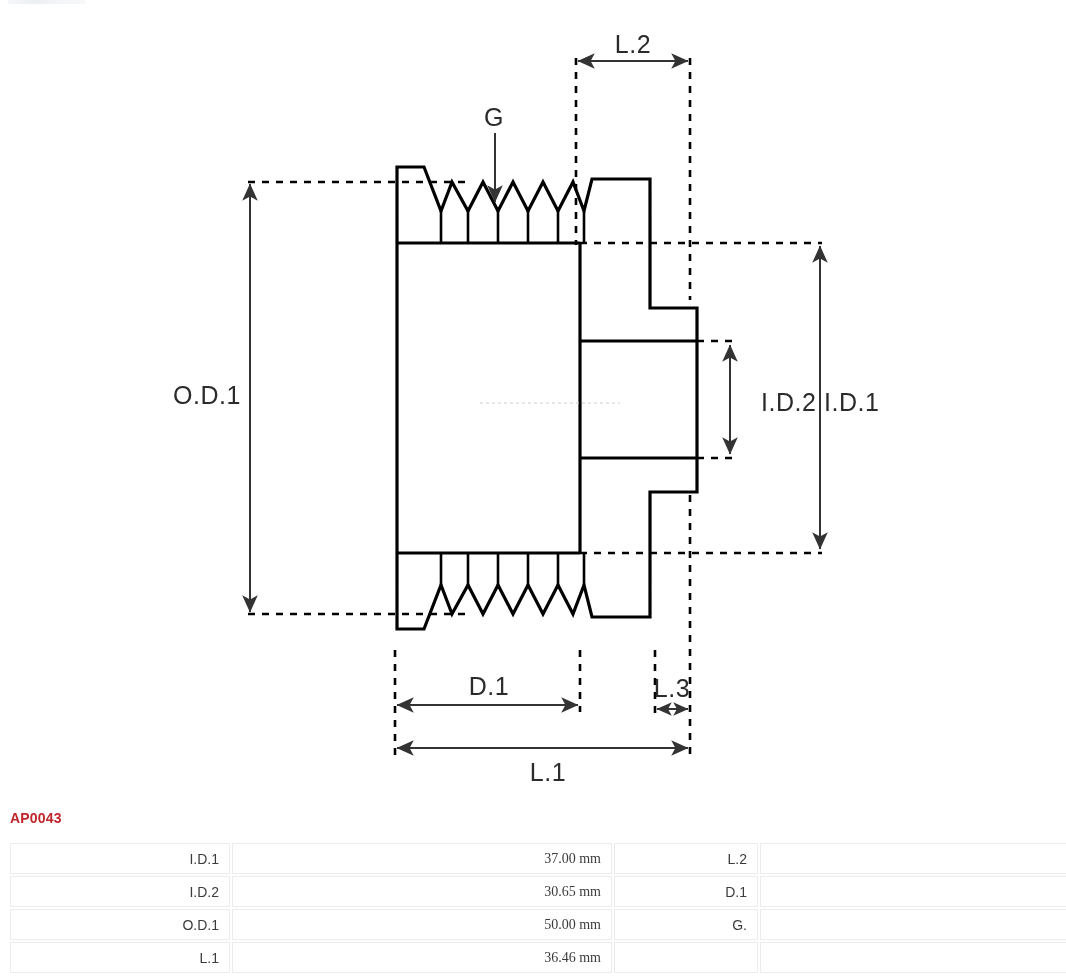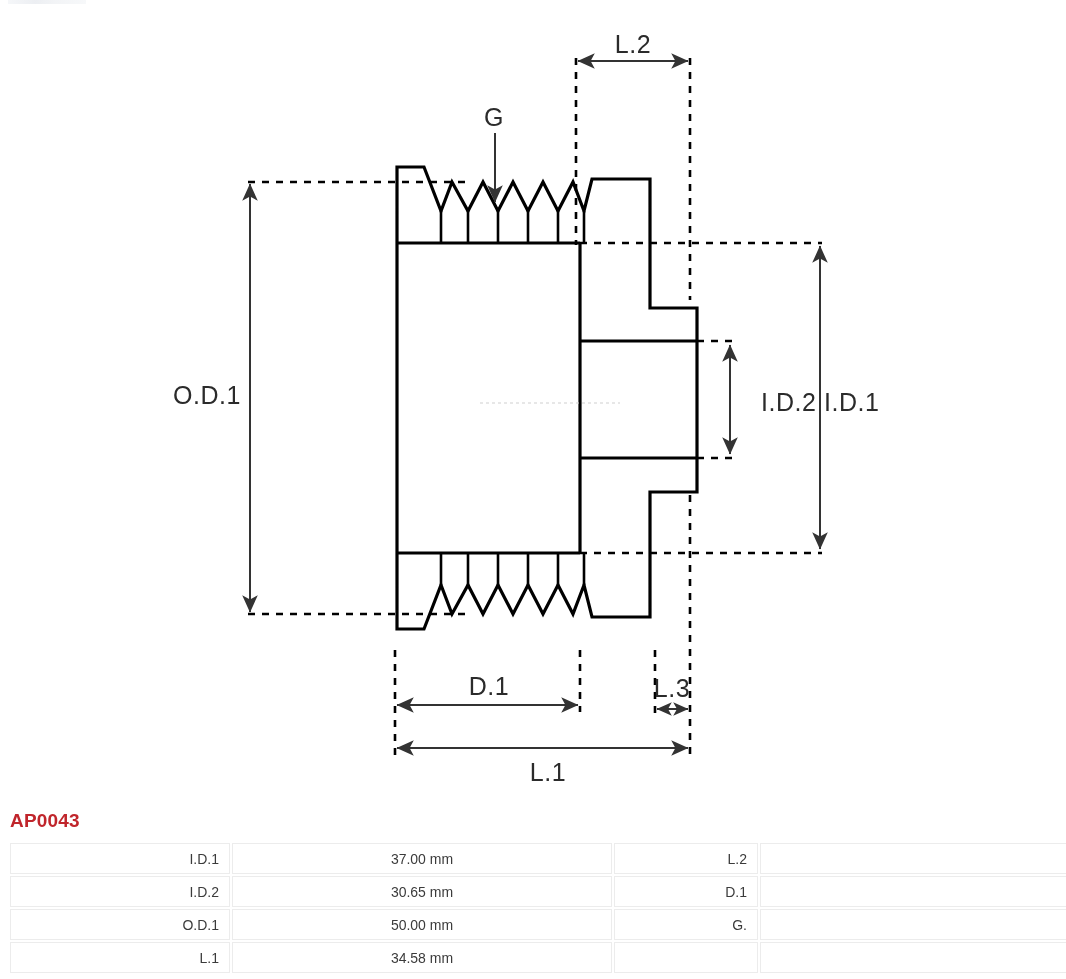--- a/index.html
+++ b/index.html
@@ -74,21 +74,21 @@
     top: 0px;
     width: 78px;
     height: 4px;
     background: linear-gradient(90deg, #f2f4f7 0%, #e6e9ee 35%, #eef0f3 60%, #f4f6f8 100%);
     opacity: 0.75;
   }
   #part-code {
     position: absolute;
     left: 10px;
     top: 810px;
-    font-size: 19px;
+    font-size: 14px;
     font-weight: bold;
     color: #c0252b;
     letter-spacing: 0.2px;
   }
   #spec-table-wrap {
     position: absolute;
     left: 8px;
     top: 841px;
     width: 1050px;
   }
@@ -109,21 +109,22 @@
   }
   td.k {
     width: 198px;
     background: #dcdcdc;
     border: 1px solid #d2d2d2;
     text-align: right;
     color: #3a3a3a;
   }
   td.v {
     width: 358px;
-    text-align: center;
+    text-align: right;
+    font-family: Liberation Serif, serif;
   }
   td.k2 {
     width: 122px;
     background: #dcdcdc;
     border: 1px solid #d2d2d2;
     text-align: right;
     color: #3a3a3a;
   }
   td.v2 {
     width: 362px;
@@ -315,19 +316,19 @@
         <td class="v2">20.10 mm</td>
       </tr>
       <tr>
         <td class="k">O.D.1</td>
         <td class="v">50.00 mm</td>
         <td class="k2">G.</td>
         <td class="v2">6 qty.</td>
       </tr>
       <tr>
         <td class="k">L.1</td>
-        <td class="v">34.58 mm</td>
+        <td class="v">36.46 mm</td>
         <td class="k2"></td>
         <td class="v2"></td>
       </tr>
     </tbody>
   </table>
 </div>
 
 </body></html>

